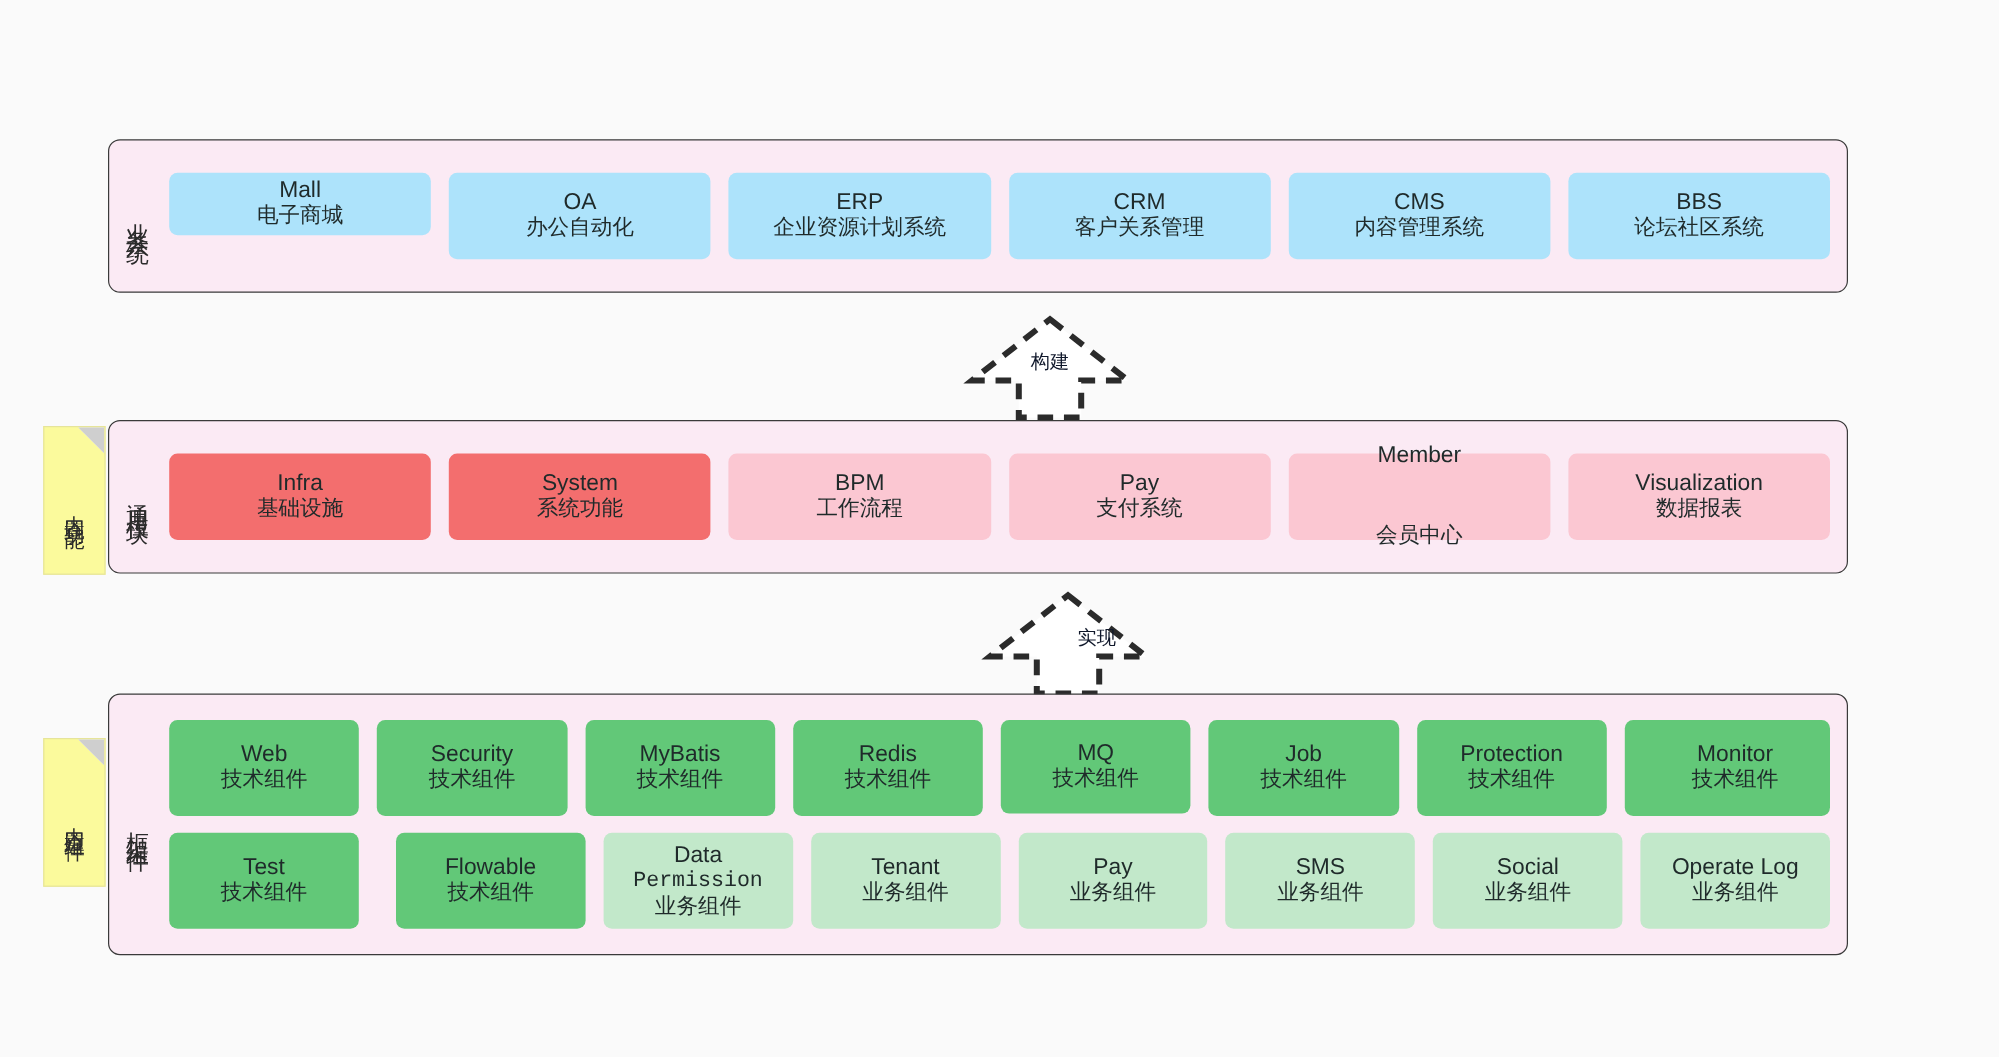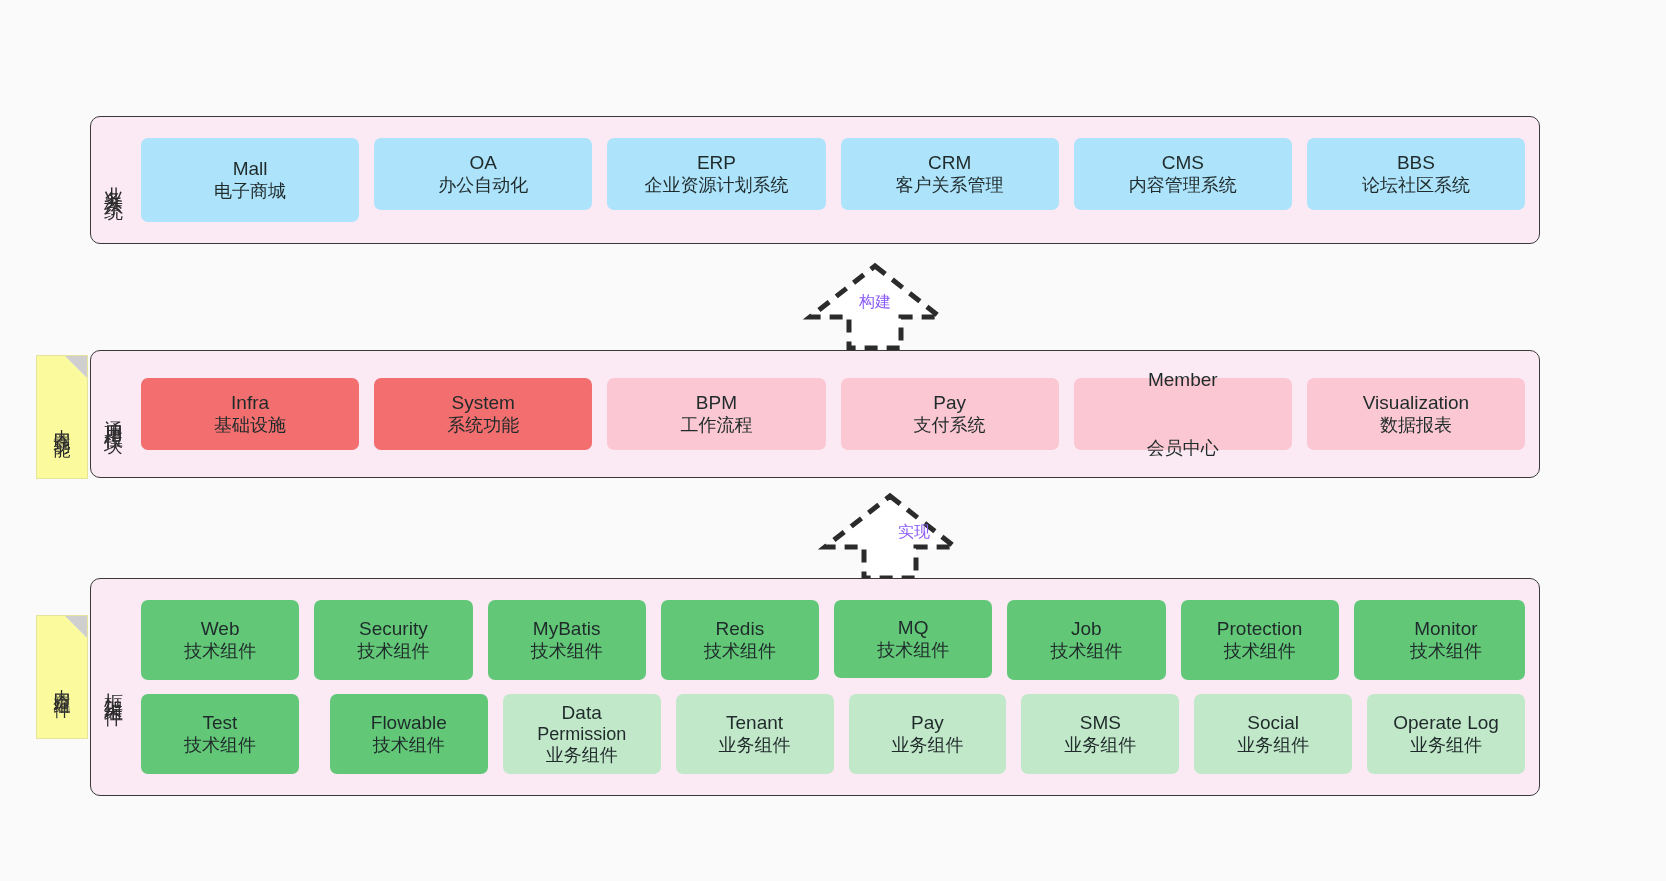--- a/index.html
+++ b/index.html
@@ -60,21 +60,21 @@
     border-radius: 7px;
     display: flex;
     flex-direction: column;
     align-items: center;
     justify-content: center;
     text-align: center;
     color: #1f2a2a;
     line-height: 1.18;
   }
   .cell .l1 { font-size: 19px; }
-  .cell .l2 { font-size: 18px; }
+  .cell .l2 { font-size: 18px; font-family: Liberation Mono, monospace; }
   .cell .l3 { font-size: 18px; }
 
   
   .c-blue        { background: #ade3fb; }
   .c-red         { background: #f36e6e; }
   .c-pink        { background: #fbc7d2; }
   .c-green       { background: #62c878; }
   .c-lightgreen  { background: #c2e8ca; }
 
   
@@ -115,35 +115,35 @@
   
   .arrow-wrap {
     position: absolute;
   }
   .arrow-wrap svg { display: block; overflow: visible; }
   .arrow-label {
     position: absolute;
     left: 50%;
     transform: translateX(-50%);
     font-size: 16px;
-    color: #8b5cf6;
+    color: #0f172a;
     background: transparent;
     white-space: nowrap;
   }
 </style>
 </head>
 <body>
 
 <div id="canvas">
 
   <div class="layer" id="layer-business" style="left:90px; top:116px; width:1450px; height:128px;">
     <div class="layer-title">业务系统</div>
     <div class="layer-body">
       <div class="row">
-        <div class="cell c-blue" style="height:84px;">
+        <div class="cell c-blue" style="height:52px;">
           <span class="l1">Mall</span>
           <span class="l2">电子商城</span>
         </div>
         <div class="cell c-blue" style="height:72px;">
           <span class="l1">OA</span>
           <span class="l2">办公自动化</span>
         </div>
         <div class="cell c-blue" style="height:72px;">
           <span class="l1">ERP</span>
           <span class="l2">企业资源计划系统</span>

